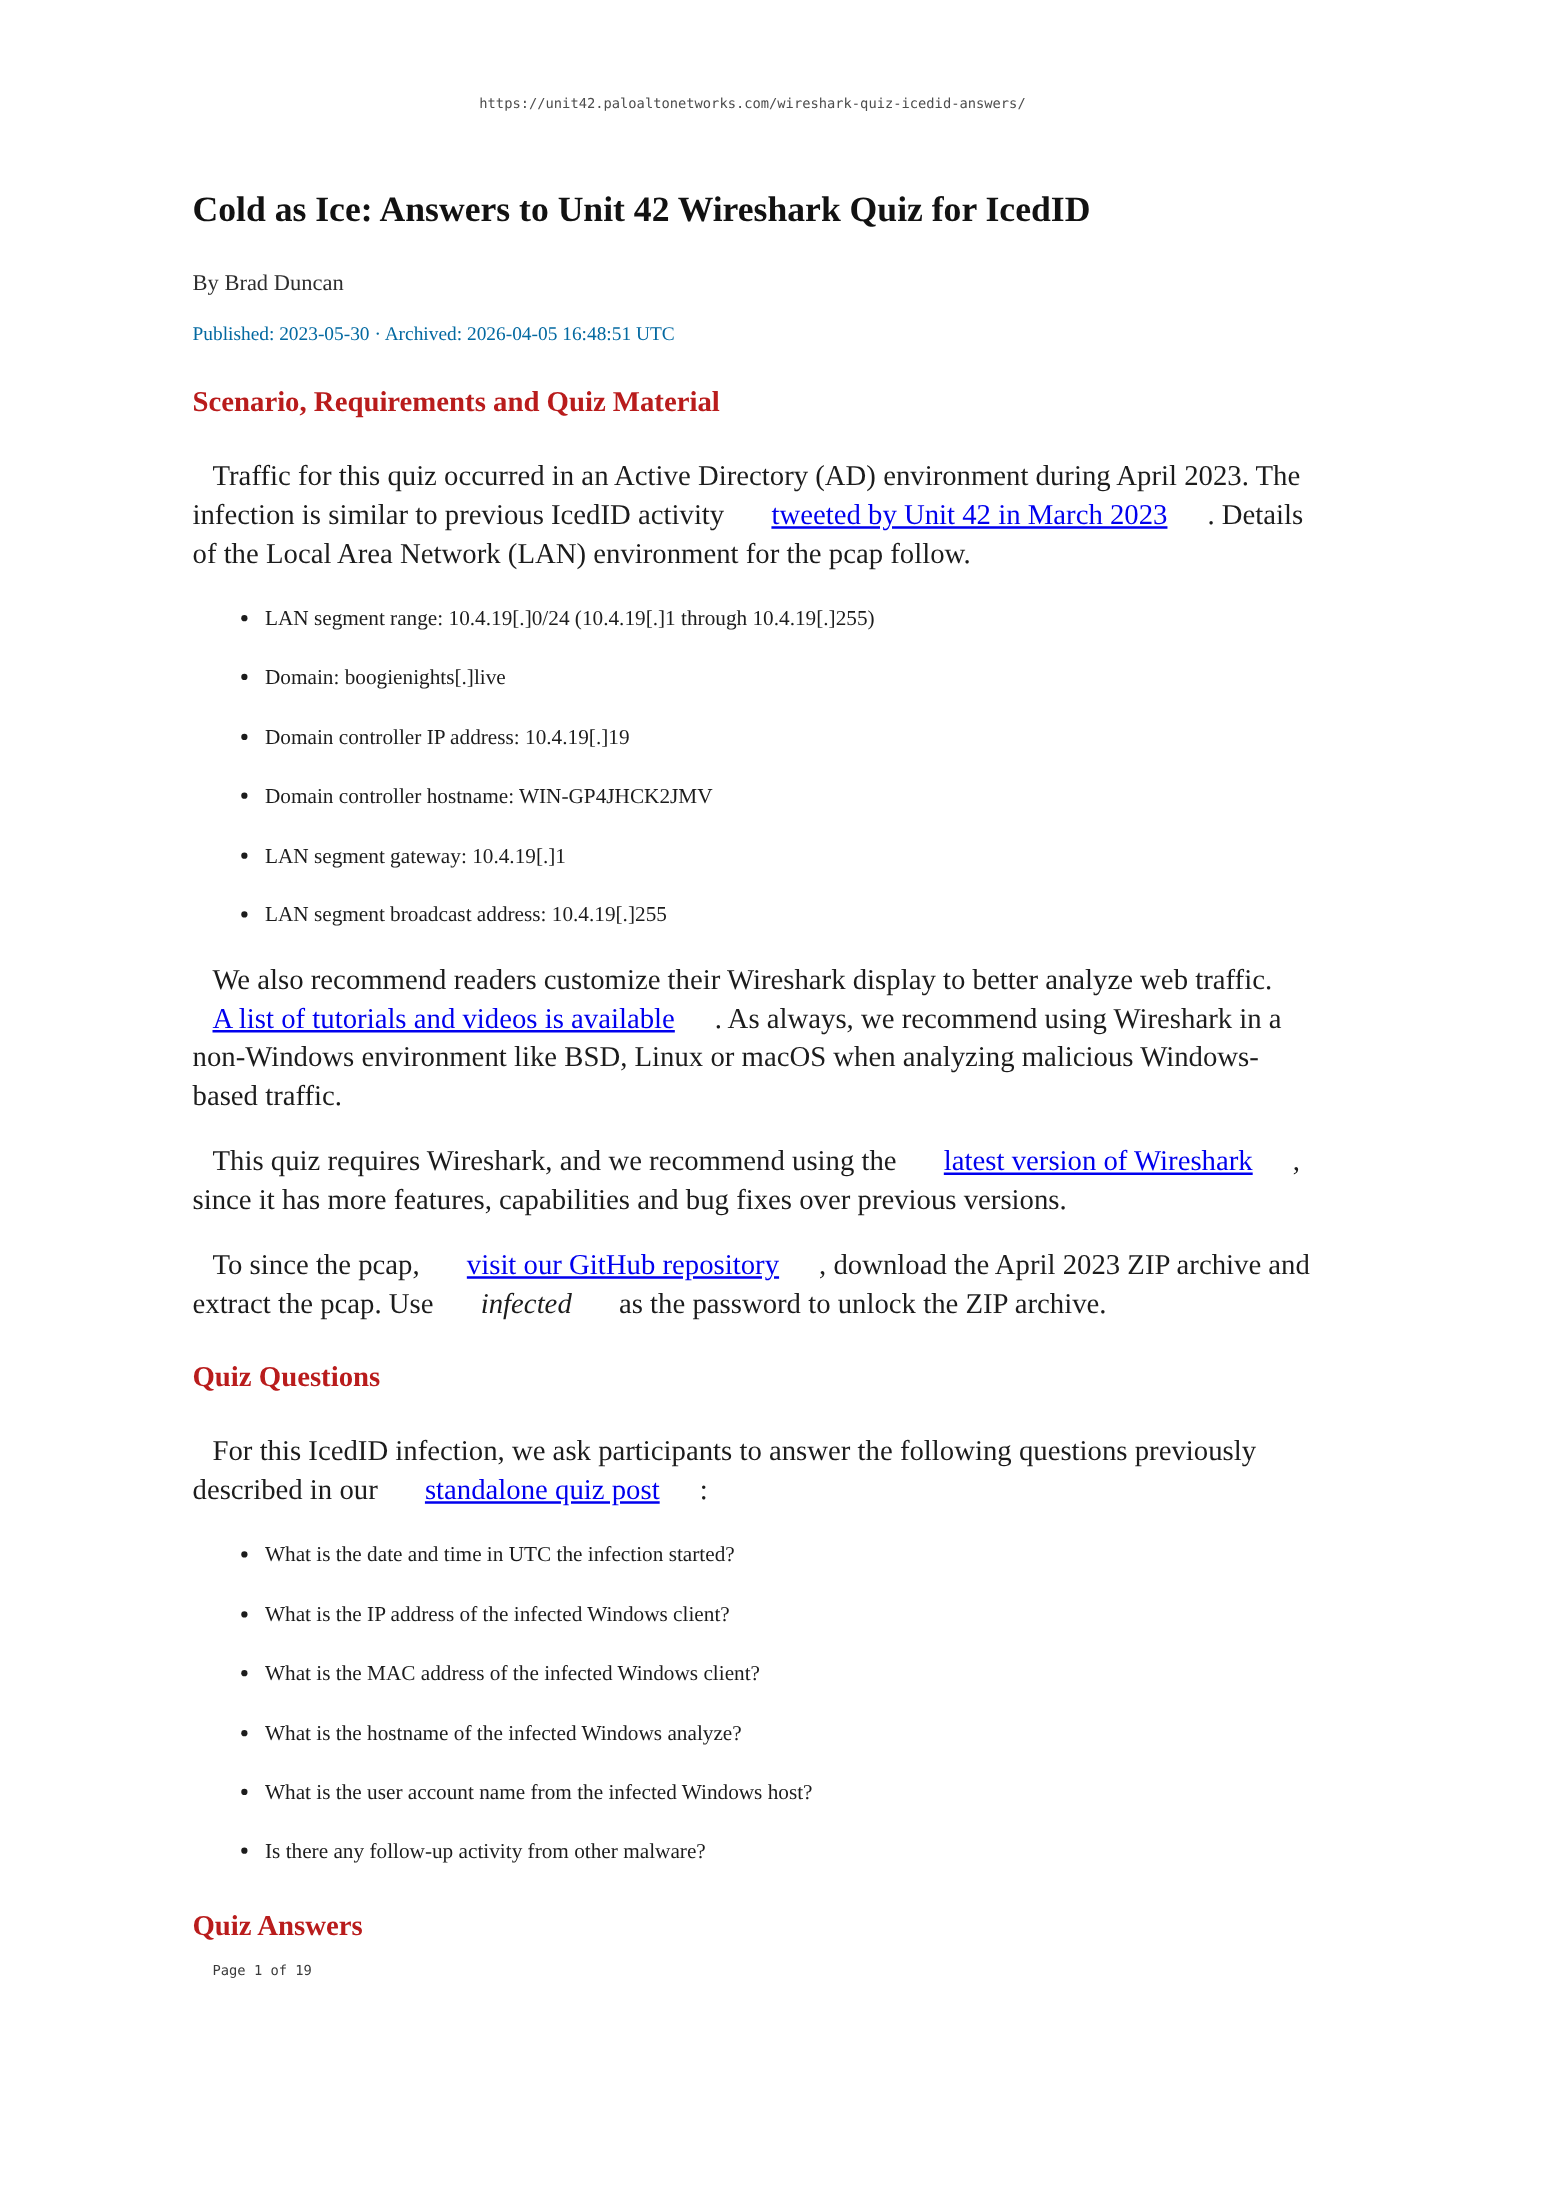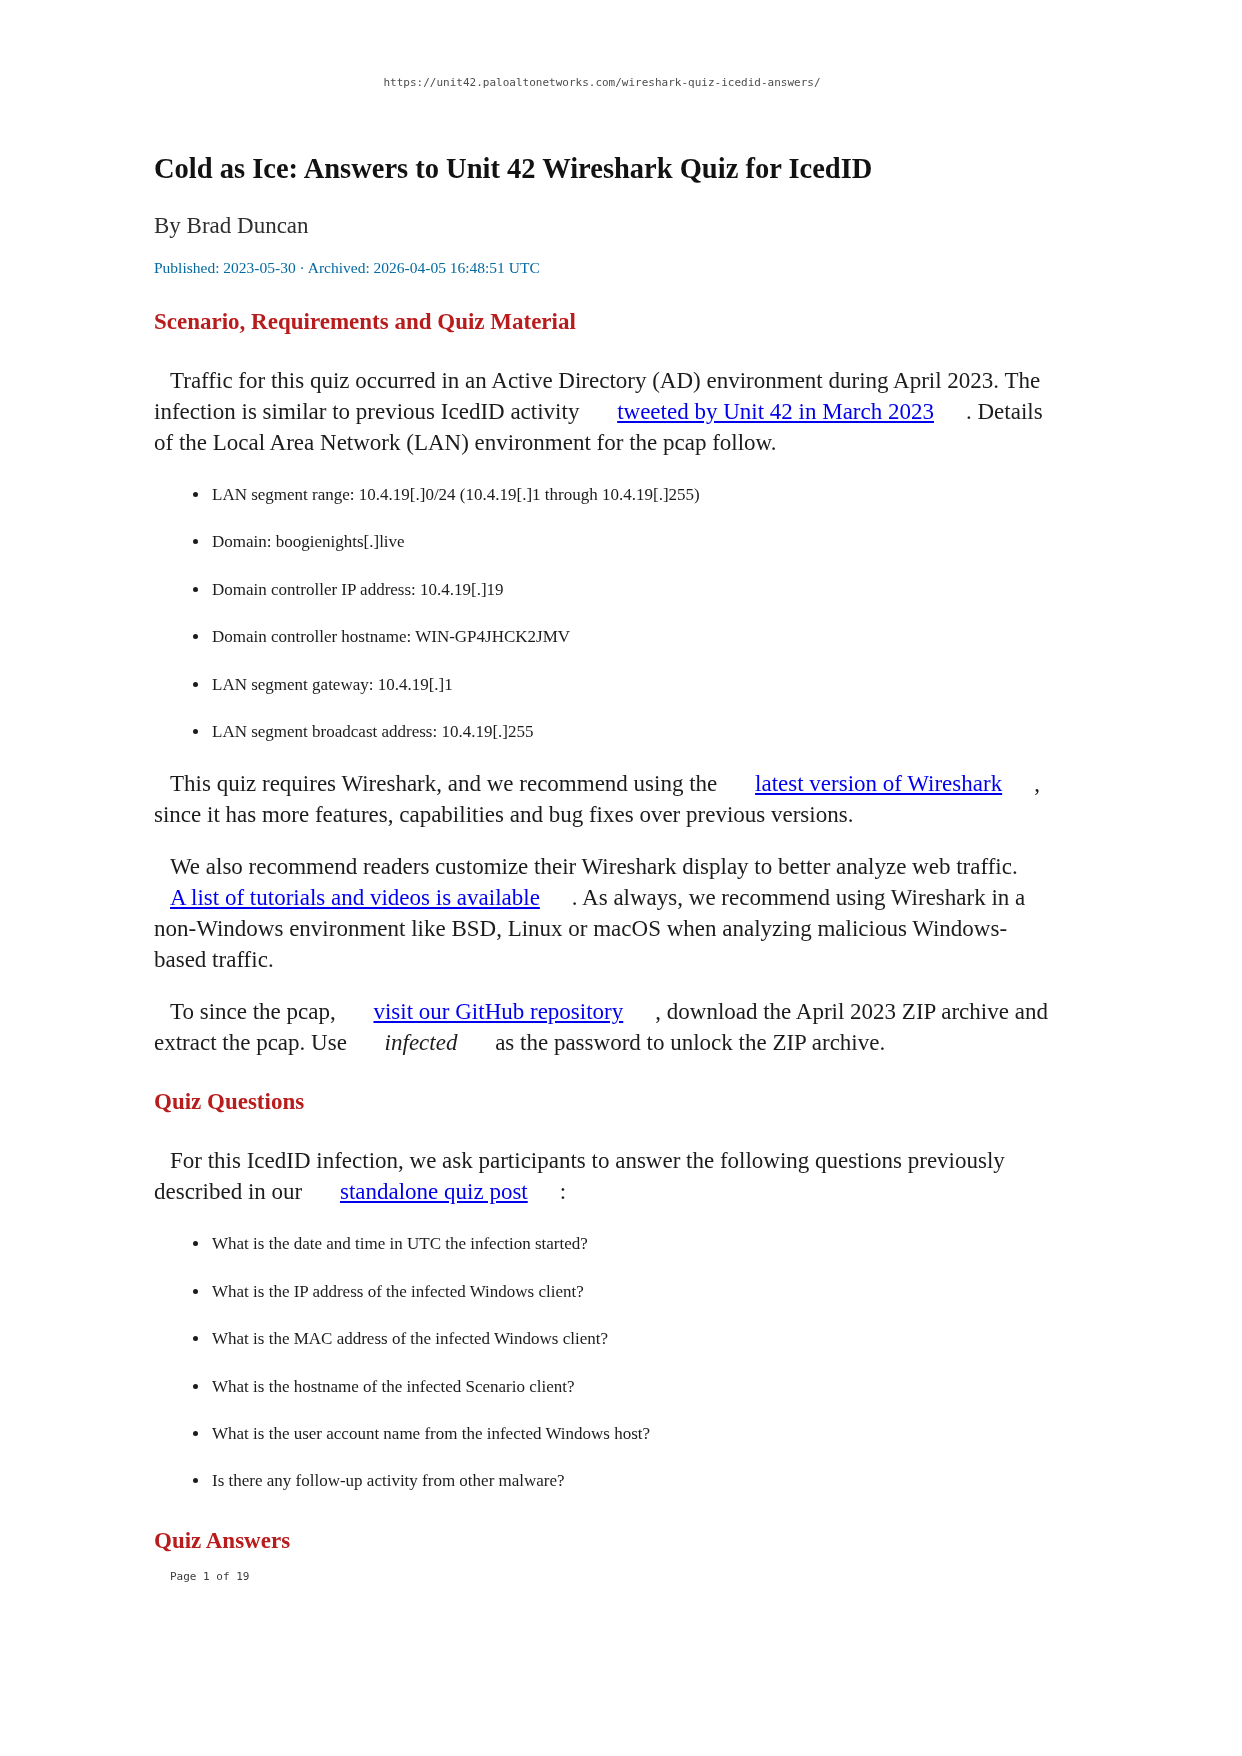--- a/index.html
+++ b/index.html
@@ -30,21 +30,21 @@
     padding-top: 104px;
   }
   h1.title {
     font-size: 28.5px;
     line-height: 34px;
     font-weight: bold;
     color: #121212;
     margin: 0 0 30px 0;
   }
   p.byline {
-    font-size: 23px;
+    font-size: 18px;
     line-height: 20px;
     color: #2e2e2e;
     margin: 0 0 22px 0;
   }
   p.meta {
     font-size: 15.5px;
     line-height: 20px;
     color: #0369a1;
     margin: 0 0 28px 0;
   }
@@ -120,35 +120,35 @@
 
     <ul class="bullets">
       <li>LAN segment range: 10.4.19[.]0/24 (10.4.19[.]1 through 10.4.19[.]255)</li>
       <li>Domain: boogienights[.]live</li>
       <li>Domain controller IP address: 10.4.19[.]19</li>
       <li>Domain controller hostname: WIN-GP4JHCK2JMV</li>
       <li>LAN segment gateway: 10.4.19[.]1</li>
       <li>LAN segment broadcast address: 10.4.19[.]255</li>
     </ul>
 
+    <p class="body"><span>We also recommend readers customize their Wireshark display to better analyze web traffic. </span><a class="link" href="#">A list of tutorials and videos is available</a><span>. As always, we recommend using Wireshark in a non-Windows environment like BSD, Linux or macOS when analyzing malicious Windows-based traffic.</span></p>
+
     <p class="body"><span>This quiz requires Wireshark, and we recommend using the </span><a class="link" href="#">latest version of Wireshark</a><span>, since it has more features, capabilities and bug fixes over previous versions.</span></p>
-
-    <p class="body"><span>We also recommend readers customize their Wireshark display to better analyze web traffic. </span><a class="link" href="#">A list of tutorials and videos is available</a><span>. As always, we recommend using Wireshark in a non-Windows environment like BSD, Linux or macOS when analyzing malicious Windows-based traffic.</span></p>
 
     <p class="body"><span>To since the pcap, </span><a class="link" href="#">visit our GitHub repository</a><span>, download the April 2023 ZIP archive and extract the pcap. Use </span><em class="pw">infected</em><span> as the password to unlock the ZIP archive.</span></p>
 
     <h2 class="section-heading">Quiz Questions</h2>
 
     <p class="body"><span>For this IcedID infection, we ask participants to answer the following questions previously described in our </span><a class="link" href="#">standalone quiz post</a><span>:</span></p>
 
     <ul class="bullets">
       <li>What is the date and time in UTC the infection started?</li>
       <li>What is the IP address of the infected Windows client?</li>
       <li>What is the MAC address of the infected Windows client?</li>
-      <li>What is the hostname of the infected Scenario client?</li>
+      <li>What is the hostname of the infected Windows analyze?</li>
       <li>What is the user account name from the infected Windows host?</li>
       <li>Is there any follow-up activity from other malware?</li>
     </ul>
 
     <h2 class="section-heading">Quiz Answers</h2>
 
 
   </main>
 
   <footer class="print-footer">

